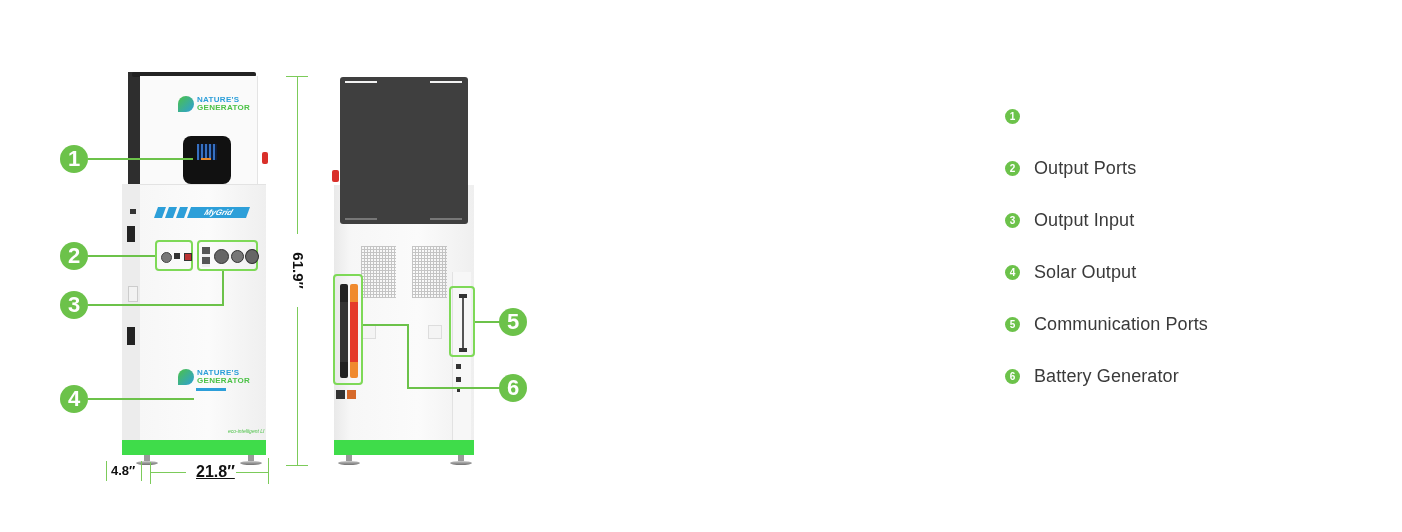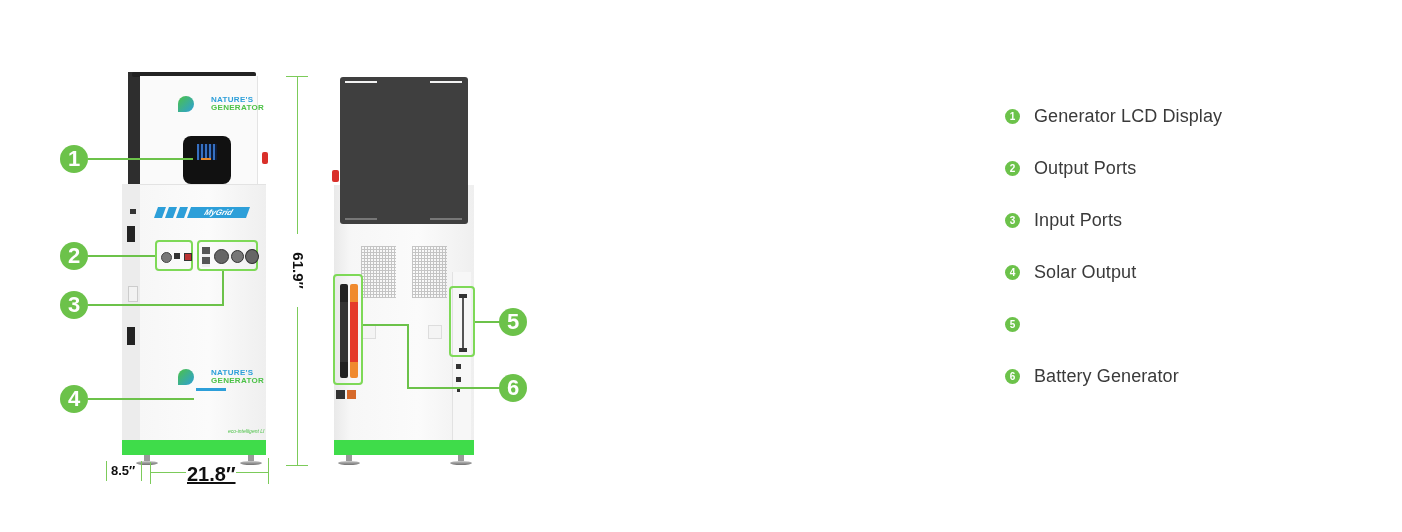--- a/index.html
+++ b/index.html
@@ -14,21 +14,21 @@
   .port-box{border:2px solid #7ed957;border-radius:4px;box-sizing:border-box;}
   .leader{background:#6cc24a;}
   .marker{width:28px;height:28px;border-radius:50%;background:#6cc24a;color:#fff;font-weight:bold;font-size:22px;line-height:28px;text-align:center;}
   .dimline{background:#7ccb5a;}
   .dimlabel{font-weight:bold;color:#111;font-size:15px;}
   .legend-row{position:absolute;left:1005px;display:flex;align-items:center;height:22px;}
   .legend-dot{width:15px;height:15px;border-radius:50%;background:#6cc24a;color:#fff;font-size:10px;line-height:15px;text-align:center;font-weight:bold;margin-right:14px;}
   .legend-label{font-size:18px;color:#3a3a3a;letter-spacing:0.1px;}
   .vent{background-image:repeating-linear-gradient(90deg,#9a9a9a 0 1px,transparent 1px 3px),repeating-linear-gradient(0deg,#9a9a9a 0 1px,transparent 1px 3px);opacity:.55;}
   .logo-text{font-weight:bold;font-size:8px;line-height:8px;color:#2d9fd9;letter-spacing:0.3px;}
-  .logo-text span{color:#4cc247;display:block;margin-left:14px;}
+  .logo-text span{color:#4cc247;display:block;}
 </style>
 </head>
 <body>
 
 <div>
 
   <div class="abs" style="left:128px;top:72px;width:14px;height:112px;background:#2e2e2e;"></div>
   <div class="abs" style="left:132px;top:72px;width:124px;height:5px;background:#222;border-radius:2px;"></div>
   <div class="abs unit-body" style="left:140px;top:76px;width:118px;height:108px;background:#fafafa;box-shadow:inset -1px 0 0 #e4e4e4;"></div>
   <div class="abs" style="left:178px;top:96px;display:flex;align-items:center;">
@@ -96,25 +96,25 @@
 <div class="abs marker" style="left:60px;top:291px;">3</div>
 <div class="abs marker" style="left:60px;top:385px;">4</div>
 
 <div class="abs dimline" style="left:286px;top:76px;width:22px;height:1px;"></div>
 <div class="abs dimline" style="left:297px;top:76px;width:1px;height:158px;"></div>
 <div class="abs dimlabel" style="left:277px;top:262px;width:42px;text-align:center;transform:rotate(90deg);transform-origin:center;">61.9″</div>
 <div class="abs dimline" style="left:297px;top:307px;width:1px;height:158px;"></div>
 <div class="abs dimline" style="left:286px;top:465px;width:22px;height:1px;"></div>
 
 <div class="abs dimline" style="left:106px;top:461px;width:1px;height:20px;"></div>
-<div class="abs dimlabel" style="left:111px;top:463px;font-size:13px;">8.5″</div>
+<div class="abs dimlabel" style="left:111px;top:463px;font-size:13px;">4.8″</div>
 <div class="abs dimline" style="left:141px;top:461px;width:1px;height:20px;"></div>
 <div class="abs dimline" style="left:150px;top:462px;width:1px;height:22px;"></div>
 <div class="abs dimline" style="left:151px;top:472px;width:35px;height:1px;"></div>
-<div class="abs dimlabel" style="left:187px;top:463px;font-size:20px;text-decoration:underline;">21.8″</div>
+<div class="abs dimlabel" style="left:196px;top:463px;font-size:16px;text-decoration:underline;">21.8″</div>
 <div class="abs dimline" style="left:236px;top:472px;width:32px;height:1px;"></div>
 <div class="abs dimline" style="left:268px;top:458px;width:1px;height:26px;"></div>
 
 <div>
   <div class="abs unit-body" style="left:334px;top:185px;width:140px;height:255px;"></div>
   <div class="abs" style="left:332px;top:170px;width:7px;height:12px;background:#d9302a;border-radius:2px;"></div>
   <div class="abs" style="left:340px;top:77px;width:128px;height:147px;background:#3f3f3f;border-radius:3px;">
     <div style="position:absolute;left:5px;top:4px;width:32px;height:2px;background:#f2f2f2;"></div>
     <div style="position:absolute;left:90px;top:4px;width:32px;height:2px;background:#f2f2f2;"></div>
     <div style="position:absolute;left:5px;top:141px;width:32px;height:2px;background:#777;"></div>
@@ -152,34 +152,34 @@
 <div class="abs leader" style="left:363px;top:324px;width:46px;height:2px;"></div>
 <div class="abs leader" style="left:407px;top:324px;width:2px;height:65px;"></div>
 <div class="abs leader" style="left:407px;top:387px;width:94px;height:2px;"></div>
 
 <div class="abs marker" style="left:499px;top:308px;">5</div>
 <div class="abs marker" style="left:499px;top:374px;">6</div>
 
 <div>
   <div class="legend-row" style="top:105px;">
     <div class="legend-dot">1</div>
-    <div class="legend-label">Generator LCD Display</div>
   </div>
   <div class="legend-row" style="top:157px;">
     <div class="legend-dot">2</div>
     <div class="legend-label">Output Ports</div>
   </div>
   <div class="legend-row" style="top:209px;">
     <div class="legend-dot">3</div>
-    <div class="legend-label">Input Ports</div>
+    <div class="legend-label">Output Input</div>
   </div>
   <div class="legend-row" style="top:261px;">
     <div class="legend-dot">4</div>
     <div class="legend-label">Solar Output</div>
   </div>
   <div class="legend-row" style="top:313px;">
     <div class="legend-dot">5</div>
+    <div class="legend-label">Communication Ports</div>
   </div>
   <div class="legend-row" style="top:365px;">
     <div class="legend-dot">6</div>
     <div class="legend-label">Battery Generator</div>
   </div>
 </div>
 
 </body></html>

